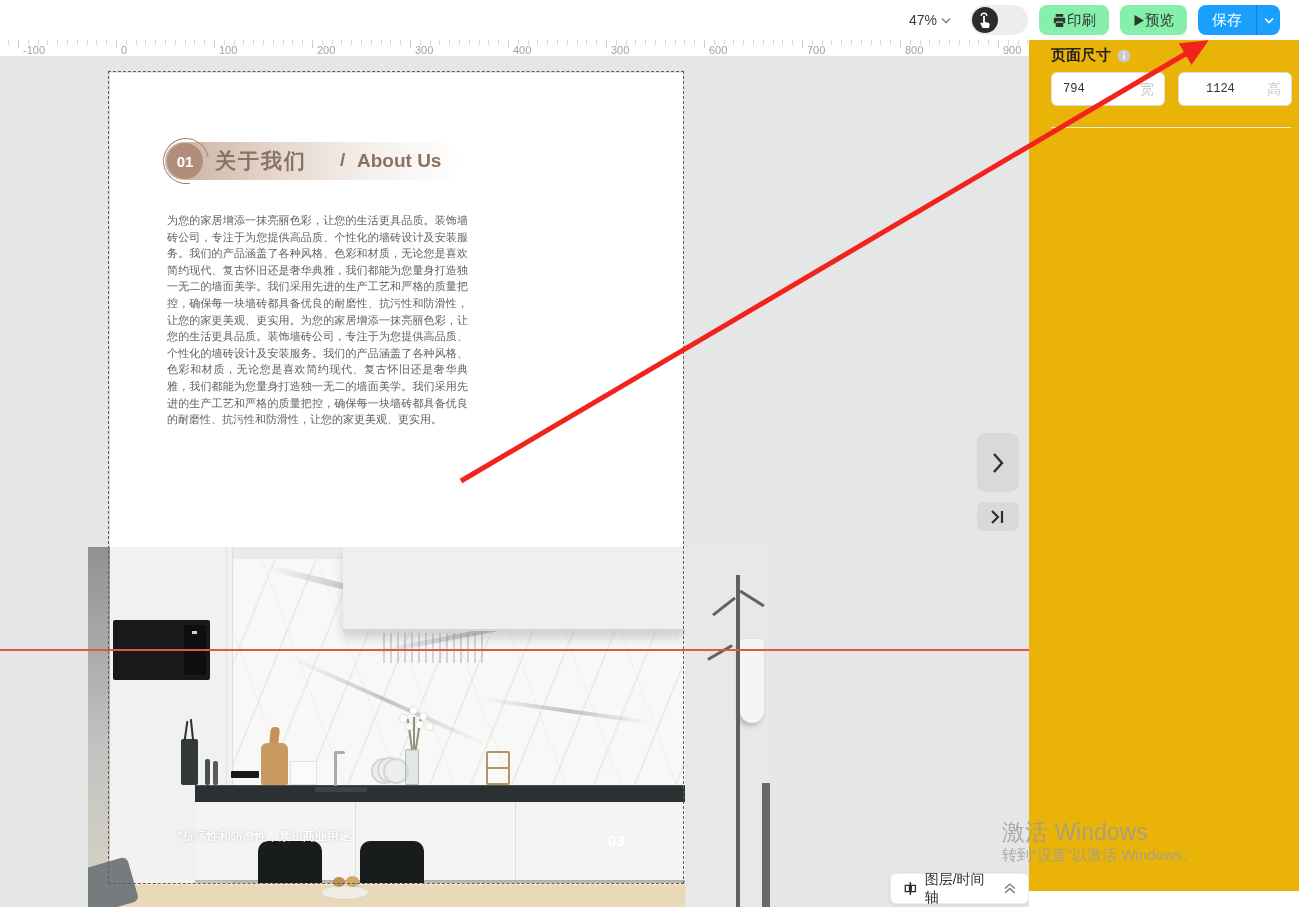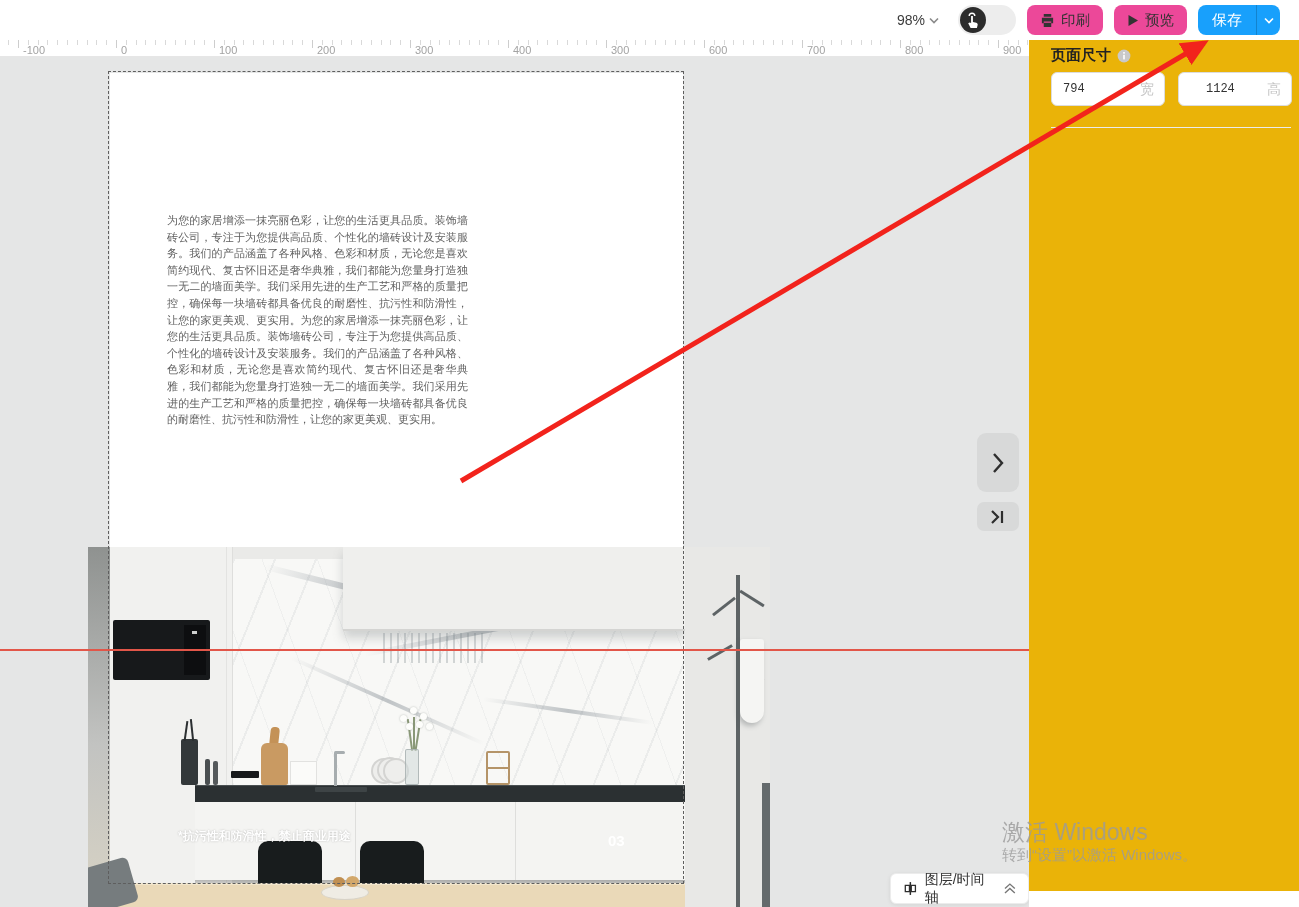--- a/index.html
+++ b/index.html
@@ -7,22 +7,22 @@
     font-family:"Liberation Sans","DejaVu Sans",sans-serif; }
   #app { position:relative; width:1299px; height:907px; }
 
   
   .toolbar { position:absolute; left:0; top:0; width:1299px; height:40px; background:#fff;
     display:flex; align-items:center; justify-content:flex-end; gap:11px; padding-right:19px; z-index:50; }
   .zoom-ctl { display:flex; align-items:center; gap:4px; font-size:14px; color:#3c3c3c; cursor:pointer; margin-right:8px; }
   .hand-toggle { width:58px; height:30px; border-radius:15px; background:#ededed; position:relative; cursor:pointer; }
   .hand-knob { position:absolute; left:2px; top:2px; width:26px; height:26px; border-radius:50%;
     background:#2c2c2c; display:flex; align-items:center; justify-content:center; }
-  .tb-btn { height:30px; border-radius:8px; background:#ec4899; display:flex; align-items:center;
-    gap:6px; padding:0 13px; font-size:14.5px; color:#333; cursor:pointer; }
+  .tb-btn { height:30px; border-radius:8px; background:#86efac; display:flex; align-items:center;
+    padding:0 13px; font-size:14.5px; color:#333; cursor:pointer; }
   .save-split { height:30px; border-radius:8px; overflow:hidden; display:flex; cursor:pointer; }
   .save-main { background:#18a0fc; color:#fff; font-size:15px; display:flex; align-items:center; padding:0 14px; }
   .save-caret { background:#18a0fc; width:24px; display:flex; align-items:center; justify-content:center;
     border-left:1px solid rgba(0,0,0,.18); }
 
   
   .ruler { position:absolute; left:0; top:40px; width:1029px; height:17px; background:#fff;
     border-bottom:1px solid #e6e6e6; overflow:hidden; z-index:10; }
   .tick { position:absolute; top:0; width:1px; background:#cdcdcd; }
   .tick.major { height:8px; }
@@ -180,21 +180,21 @@
   
   .arrow-overlay { position:absolute; left:0; top:0; z-index:80; pointer-events:none; }
 </style>
 </head>
 <body>
 
 <div id="app">
 
   <div class="toolbar">
     <div class="zoom-ctl">
-      <span>98%</span>
+      <span>47%</span>
       <svg width="10" height="7" viewBox="0 0 10 7">
           <path d="M1 1.5l4 4 4-4" stroke="#8a8a8a" stroke-width="1.6" fill="none"></path>
         </svg>
     </div>
     <div class="hand-toggle">
       <div class="hand-knob">
         <svg width="14" height="16" viewBox="0 0 14 16" fill="#fff">
             <path d="M6 .5a3.5 3.5 0 0 1 3.5 3.5h-1.4a2.1 2.1 0 0 0-4.2 0H2.5A3.5 3.5 0 0 1 6 .5zM5.1 4h1.8v6l3.3.8c.9.2 1.5 1 1.5 2l-.8 3.2H4.6l-2.4-4.7 1.5-.9 1.4.7V4z"></path>
           </svg>
       </div>
@@ -338,20 +338,30 @@
       <div class="tick major" style="left: 998px;"></div>
       <div class="tick-label" style="left: 1003px;">900</div>
       <div class="tick minor" style="left: 1007.8px;"></div>
       <div class="tick minor" style="left: 1017.6px;"></div>
       <div class="tick minor" style="left: 1027.4px;"></div>
     </div>
 
   <div class="canvas">
     <div class="page">
 
+      <div class="title-block">
+        <div class="title-pill"></div>
+        <div class="title-num">
+          <span>01</span>
+          <div class="title-ring"></div>
+        </div>
+        <span class="title-cn">关于我们</span>
+        <span class="title-sep">/</span>
+        <span class="title-en">About Us</span>
+      </div>
 
       <p class="body-text">为您的家居增添一抹亮丽色彩，让您的生活更具品质。装饰墙砖公司，专注于为您提供高品质、个性化的墙砖设计及安装服务。我们的产品涵盖了各种风格、色彩和材质，无论您是喜欢简约现代、复古怀旧还是奢华典雅，我们都能为您量身打造独一无二的墙面美学。我们采用先进的生产工艺和严格的质量把控，确保每一块墙砖都具备优良的耐磨性、抗污性和防滑性，让您的家更美观、更实用。为您的家居增添一抹亮丽色彩，让您的生活更具品质。装饰墙砖公司，专注于为您提供高品质、个性化的墙砖设计及安装服务。我们的产品涵盖了各种风格、色彩和材质，无论您是喜欢简约现代、复古怀旧还是奢华典雅，我们都能为您量身打造独一无二的墙面美学。我们采用先进的生产工艺和严格的质量把控，确保每一块墙砖都具备优良的耐磨性、抗污性和防滑性，让您的家更美观、更实用。</p>
 
     </div>
 
     <div class="photo">
       <div class="ph ph-left-strip"></div>
       <div class="ph ph-fridge"></div>
       <div class="ph ph-fridge-seam"></div>
       <div class="ph ph-microwave"></div>

